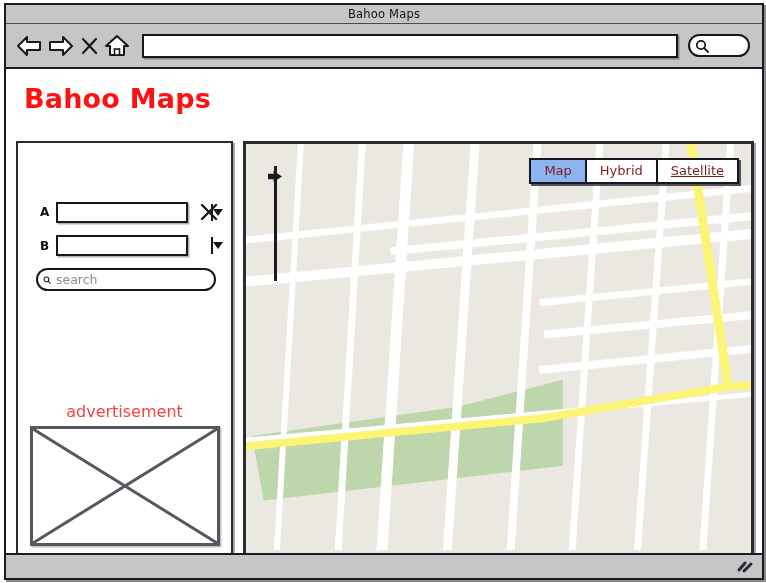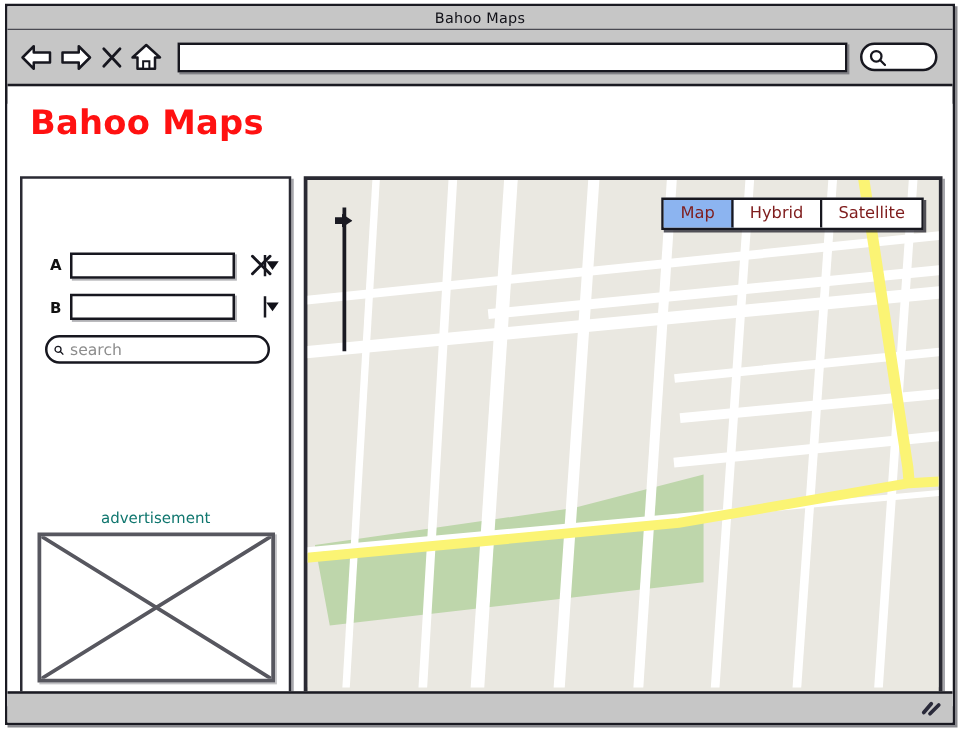--- a/index.html
+++ b/index.html
@@ -181,22 +181,22 @@
     font-family: "DejaVu Sans", "Liberation Sans", sans-serif;
   }
   #business-search input::placeholder { color: #8d8d8d; }
 
   #ad-block {
     position: absolute;
     left: 0; right: 0; bottom: 12px;
     text-align: center;
   }
   #ad-label {
-    font-size: 12px;
-    color: #0f766e;
+    font-size: 16px;
+    color: #ef4444;
     margin-bottom: 5px;
   }
   #ad-placeholder {
     width: 190px; height: 120px;
     margin: 0 auto;
     border: 3px solid #57575f;
     position: relative;
     background: #ffffff;
     box-shadow: 1.5px 1.5px 0 rgba(80,80,90,0.35);
   }
@@ -225,21 +225,21 @@
   .map-type-btn {
     padding: 3px 13px 4px;
     font-size: 13px;
     color: #7f1d1d;
     background: #ffffff;
     border-right: 2.5px solid #17171f;
     cursor: pointer;
     white-space: nowrap;
     font-family: "DejaVu Sans", "Liberation Sans", sans-serif;
   }
-  .map-type-btn:last-child { border-right: none; }
+  .map-type-btn:last-child { border-right: none; text-decoration: underline; }
   .map-type-btn.selected { background: #8cb4f0; }
 
   #zoom-slider {
     position: absolute;
     left: 22px; top: 22px;
     width: 14px; height: 115px;
     z-index: 5;
   }
   #zoom-slider .track {
     position: absolute;

